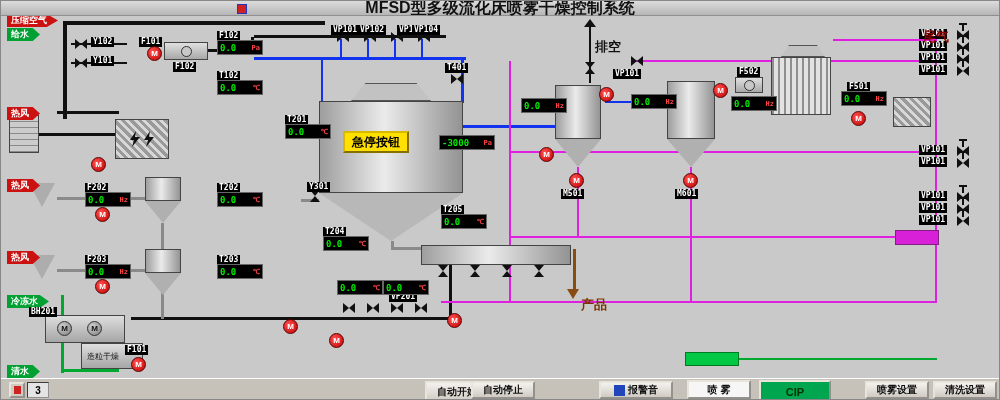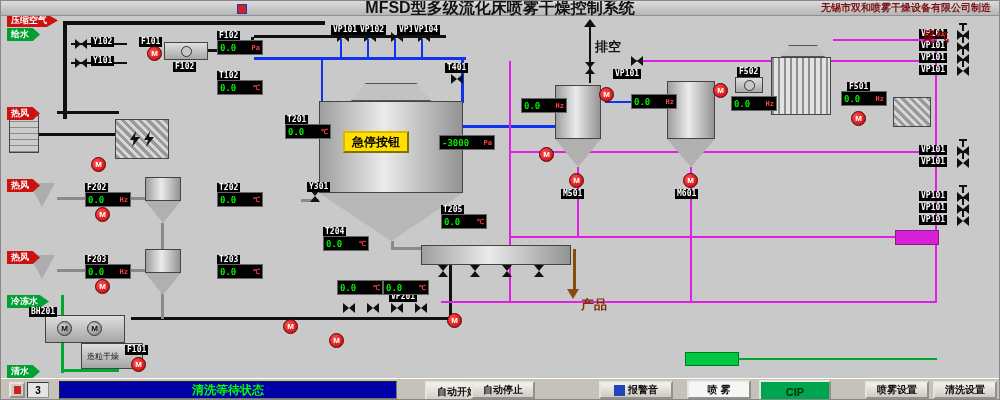--- a/index.html
+++ b/index.html
@@ -51,21 +51,20 @@
   .spk{width:11px;height:11px;background:#2244bb;display:inline-block}
 </style>
 </head>
 <body>
 
 <div class="screen">
 
   <div class="titlebar">
     <i class="appicon"></i>
     <span class="title">MFSD型多级流化床喷雾干燥控制系统</span>
-    <span class="company">无锡市双和喷雾干燥设备有限公司制造</span>
   </div>
 
   <i class="pipe" style="left:62px;top:20px;width:262px;height:4px;background:#101010"></i>
   <i class="pipe" style="left:62px;top:20px;width:4px;height:98px;background:#101010"></i>
   <i class="pipe" style="left:253px;top:34px;width:192px;height:3px;background:#101010"></i>
   <i class="pipe" style="left:205px;top:48px;width:50px;height:3px;background:#101010"></i>
   <i class="pipe" style="left:250px;top:36px;width:3px;height:14px;background:#101010"></i>
   <i class="pipe" style="left:70px;top:42px;width:56px;height:2px;background:#101010"></i>
   <i class="pipe" style="left:70px;top:61px;width:56px;height:2px;background:#101010"></i>
   <i class="pipe" style="left:56px;top:110px;width:62px;height:3px;background:#101010"></i>
@@ -311,21 +310,20 @@
   <span class="plabel" style="left:594px;top:40px">排空</span>
   <span class="plabel" style="left:922px;top:30px;color:#8b0000">尾气</span>
   <span class="plabel" style="left:580px;top:298px;color:#7a3300">产品</span>
 
 
   <div class="bottombar">
     <div class="iconbox" style="left:8px;top:3px;width:16px;height:16px">
         <i class="reddot"></i>
       </div>
     <div class="counter" style="left:26px;top:3px;width:22px;height:16px">3</div>
-    <div class="statusbar" style="left:58px;top:2px;width:338px;height:18px">清洗等待状态</div>
     <div class="btn" style="left:424px;top:2px;width:64px;height:22px">自动开始</div>
     <div class="btn" style="left:470px;top:2px;width:64px;height:18px">自动停止</div>
     <div class="btn" style="left:598px;top:2px;width:74px;height:18px">
         <i class="spk"></i>
         <span>报警音</span>
       </div>
     <div class="btn white" style="left:686px;top:1px;width:64px;height:19px">喷 雾</div>
     <div class="btn cip" style="left:758px;top:1px;width:72px;height:23px">CIP</div>
     <div class="btn" style="left:864px;top:2px;width:64px;height:18px">喷雾设置</div>
     <div class="btn" style="left:932px;top:2px;width:64px;height:18px">清洗设置</div>

